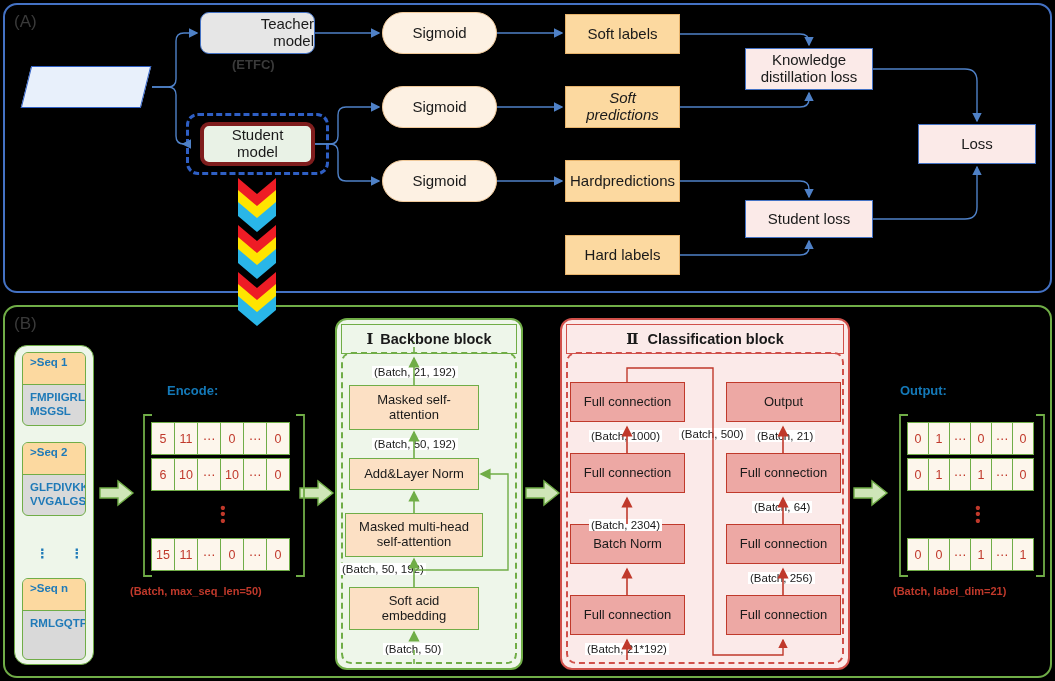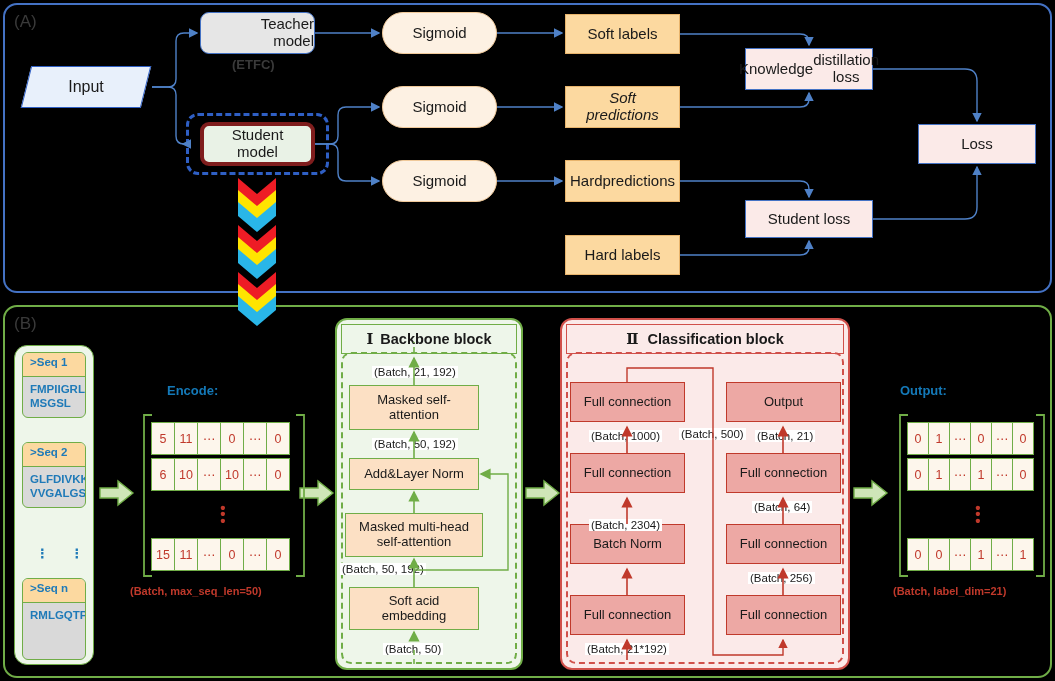--- a/index.html
+++ b/index.html
@@ -45,21 +45,21 @@
           pointer-events:none;overflow:visible;}
 
   
   #seqcol{position:absolute;left:14px;top:345px;width:80px;height:320px;
           box-sizing:border-box;background:#eef6ea;border:1.5px solid #70ad47;
           border-radius:13px;}
   .seqcard{position:absolute;width:64px;box-sizing:border-box;
            border:1.5px solid #70ad47;border-radius:6px;overflow:hidden;
            background:#d9d9d9;}
   .seqhead{background:#fcd9a0;color:#1f7ab8;font-weight:bold;font-size:11.5px;
-           padding:3px 0 8px 7px;border-bottom:1.5px solid #70ad47;}
+           padding:3px 0 16px 7px;border-bottom:1.5px solid #70ad47;}
   .seqbody{color:#1f7ab8;font-weight:bold;font-size:11.5px;
            padding:5px 0 6px 7px;line-height:1.25;min-height:28px;}
   .vdots{position:absolute;color:#1f7ab8;font-weight:bold;font-size:13px;
          letter-spacing:9px;}
 
   
   .matwrap{position:absolute;}
   .matrow{position:absolute;display:flex;}
   .cell{box-sizing:border-box;border:1px solid #70ad47;background:#fdf6ec;
         color:#c0392b;font-size:12.5px;display:flex;align-items:center;
@@ -101,21 +101,20 @@
 </style>
 </head>
 <body>
 
 <div id="root">
 
   <div class="panel" id="panelA"></div>
   <div class="panel-tag" style="left:14px;top:12px;">(A)</div>
 
   <div class="parallelo" style="left:26px;top:66px;width:120px;height:42px;"></div>
-  <div class="parallelo-label" style="left:26px;top:66px;width:120px;height:42px;">Input</div>
 
   <div class="node rounded n-grey" style="left:200px;top:12px;width:115px;height:42px;flex-direction:column;align-items:flex-end;">
     <span>Teacher</span>
     <span>model</span>
   </div>
   <div class="etfc" style="left:232px;top:57px;">(ETFC)</div>
 
   <div class="dashed-wrap" style="left:186px;top:113px;width:143px;height:62px;"></div>
   <div class="node rounded n-green" style="left:200px;top:122px;width:115px;height:44px;flex-direction:column;">
     <span>Student</span>
@@ -130,21 +129,21 @@
   <div class="node n-orange" style="left:565px;top:86px;width:115px;height:42px;flex-direction:column;font-style:italic;">
     <span>Soft</span>
     <span>predictions</span>
   </div>
   <div class="node n-orange" style="left:565px;top:160px;width:115px;height:42px;flex-direction:row;">
     <span>Hard</span>
     <span>predictions</span>
   </div>
   <div class="node n-orange" style="left:565px;top:235px;width:115px;height:40px;">Hard labels</div>
 
-  <div class="node n-pink" style="left:745px;top:48px;width:128px;height:42px;flex-direction:row;">
+  <div class="node n-pink" style="left:745px;top:48px;width:128px;height:42px;flex-direction:column;">
     <span>Knowledge</span>
     <span>distillation loss</span>
   </div>
   <div class="node n-pink" style="left:745px;top:200px;width:128px;height:38px;">Student loss</div>
   <div class="node n-pink" style="left:918px;top:124px;width:118px;height:40px;">Loss</div>
 
   <div class="panel" id="panelB"></div>
   <div class="panel-tag" style="left:14px;top:314px;">(B)</div>
 
   <div id="seqcol"></div>

